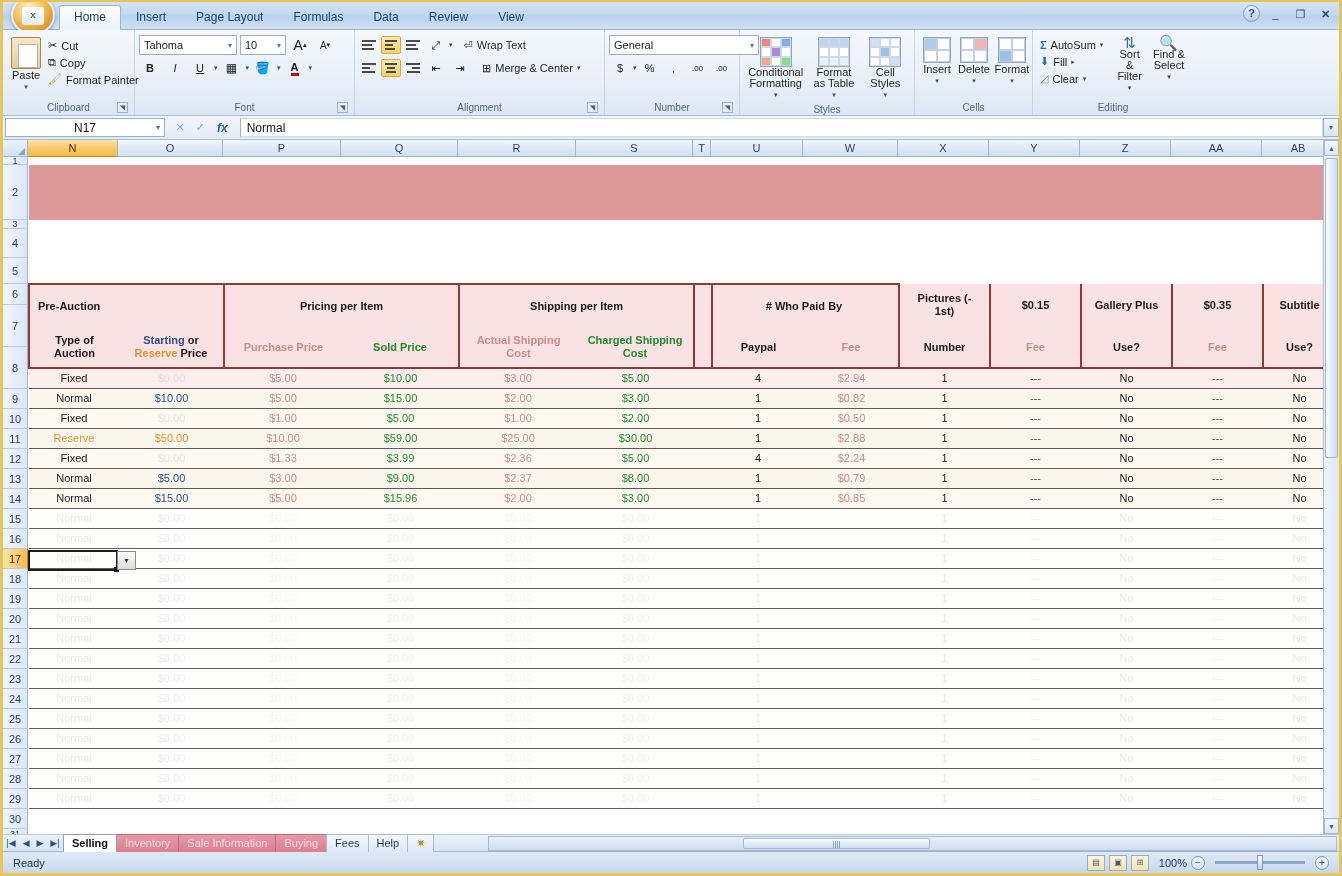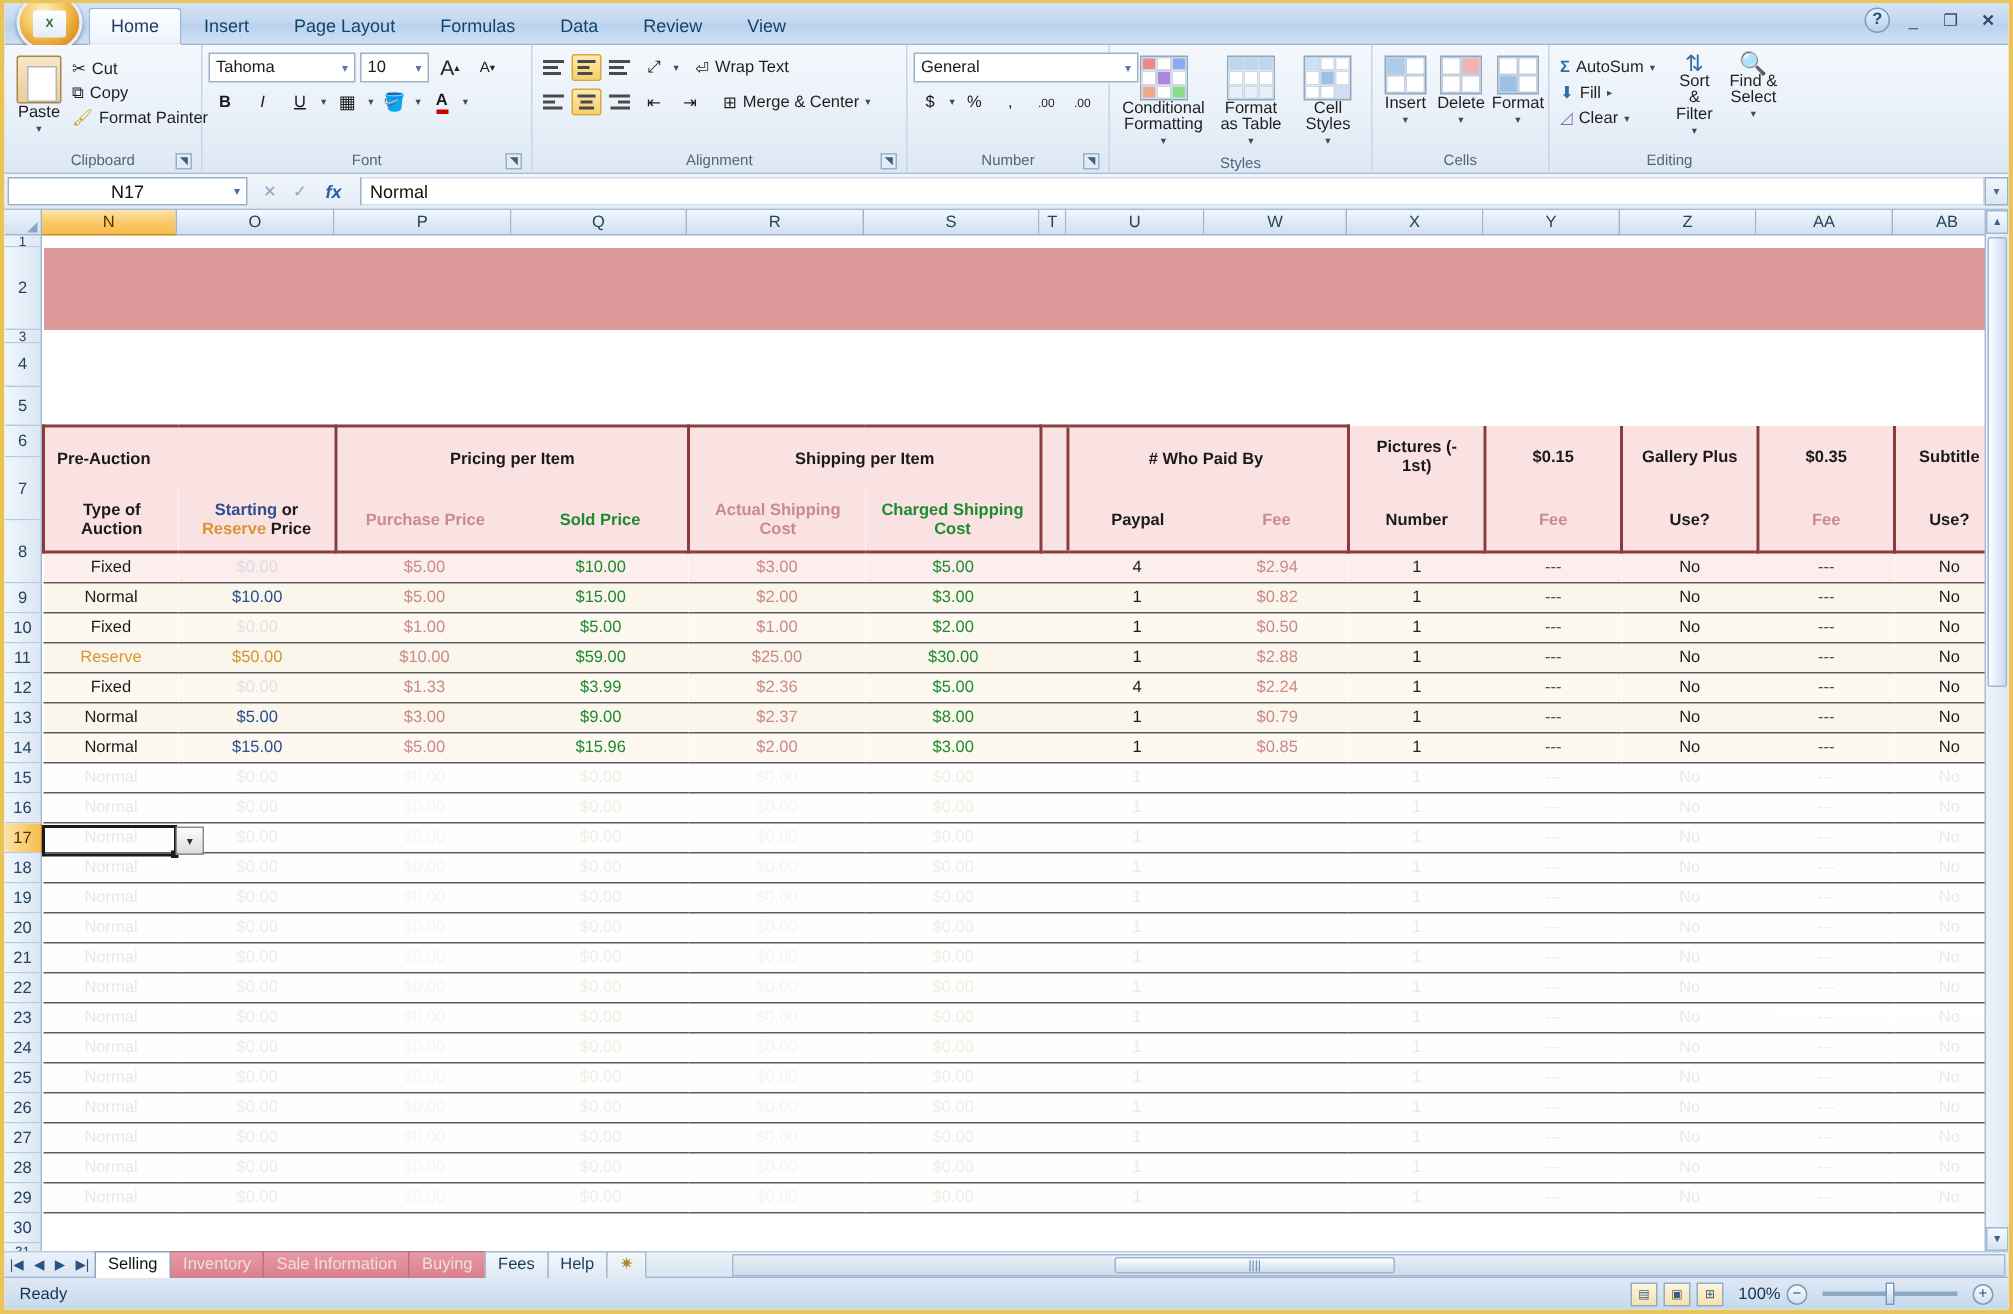--- a/index.html
+++ b/index.html
@@ -284,21 +284,21 @@
   }
   .tabnav { width:60px; display:flex; align-items:center; justify-content:space-around; font-size:9px; color:#2a5282; }
   .sheettabs { display:flex; align-items:flex-end; height:17px; flex:1; }
   .stab {
     font-size:11px; padding:1px 8px 2px 8px; line-height:14px;
     border:1px solid #a9bcd2; border-bottom:none; border-radius:0;
     margin-right:-1px;
     transform: skewX(0deg);
     position:relative;
   }
-  .stab.active { background:#fff; color:#111; font-weight:normal; border-color:#8ba2bb; z-index:2; }
+  .stab.active { background:#fff; color:#111; font-weight:bold; border-color:#8ba2bb; z-index:2; }
   .stab.pink { background:linear-gradient(to bottom,#e79aa5,#d97f8e); color:#f2dede; border-color:#bc6f7c; }
   .stab.plain { background:linear-gradient(to bottom,#f2f7fc,#dfe9f4); color:#1b3a5c; }
   .stab.newsheet { background:linear-gradient(to bottom,#f2f7fc,#dfe9f4); color:#b08a2a; }
   .hsbar {
     flex:2; height:15px; margin:0 2px; position:relative;
     background:linear-gradient(to bottom,#e9f0f8,#cedcec);
     border:1px solid #a5bad2;
   }
   .hs-thumb {
     position:absolute; top:1px; bottom:1px; left:30%; width:22%;

